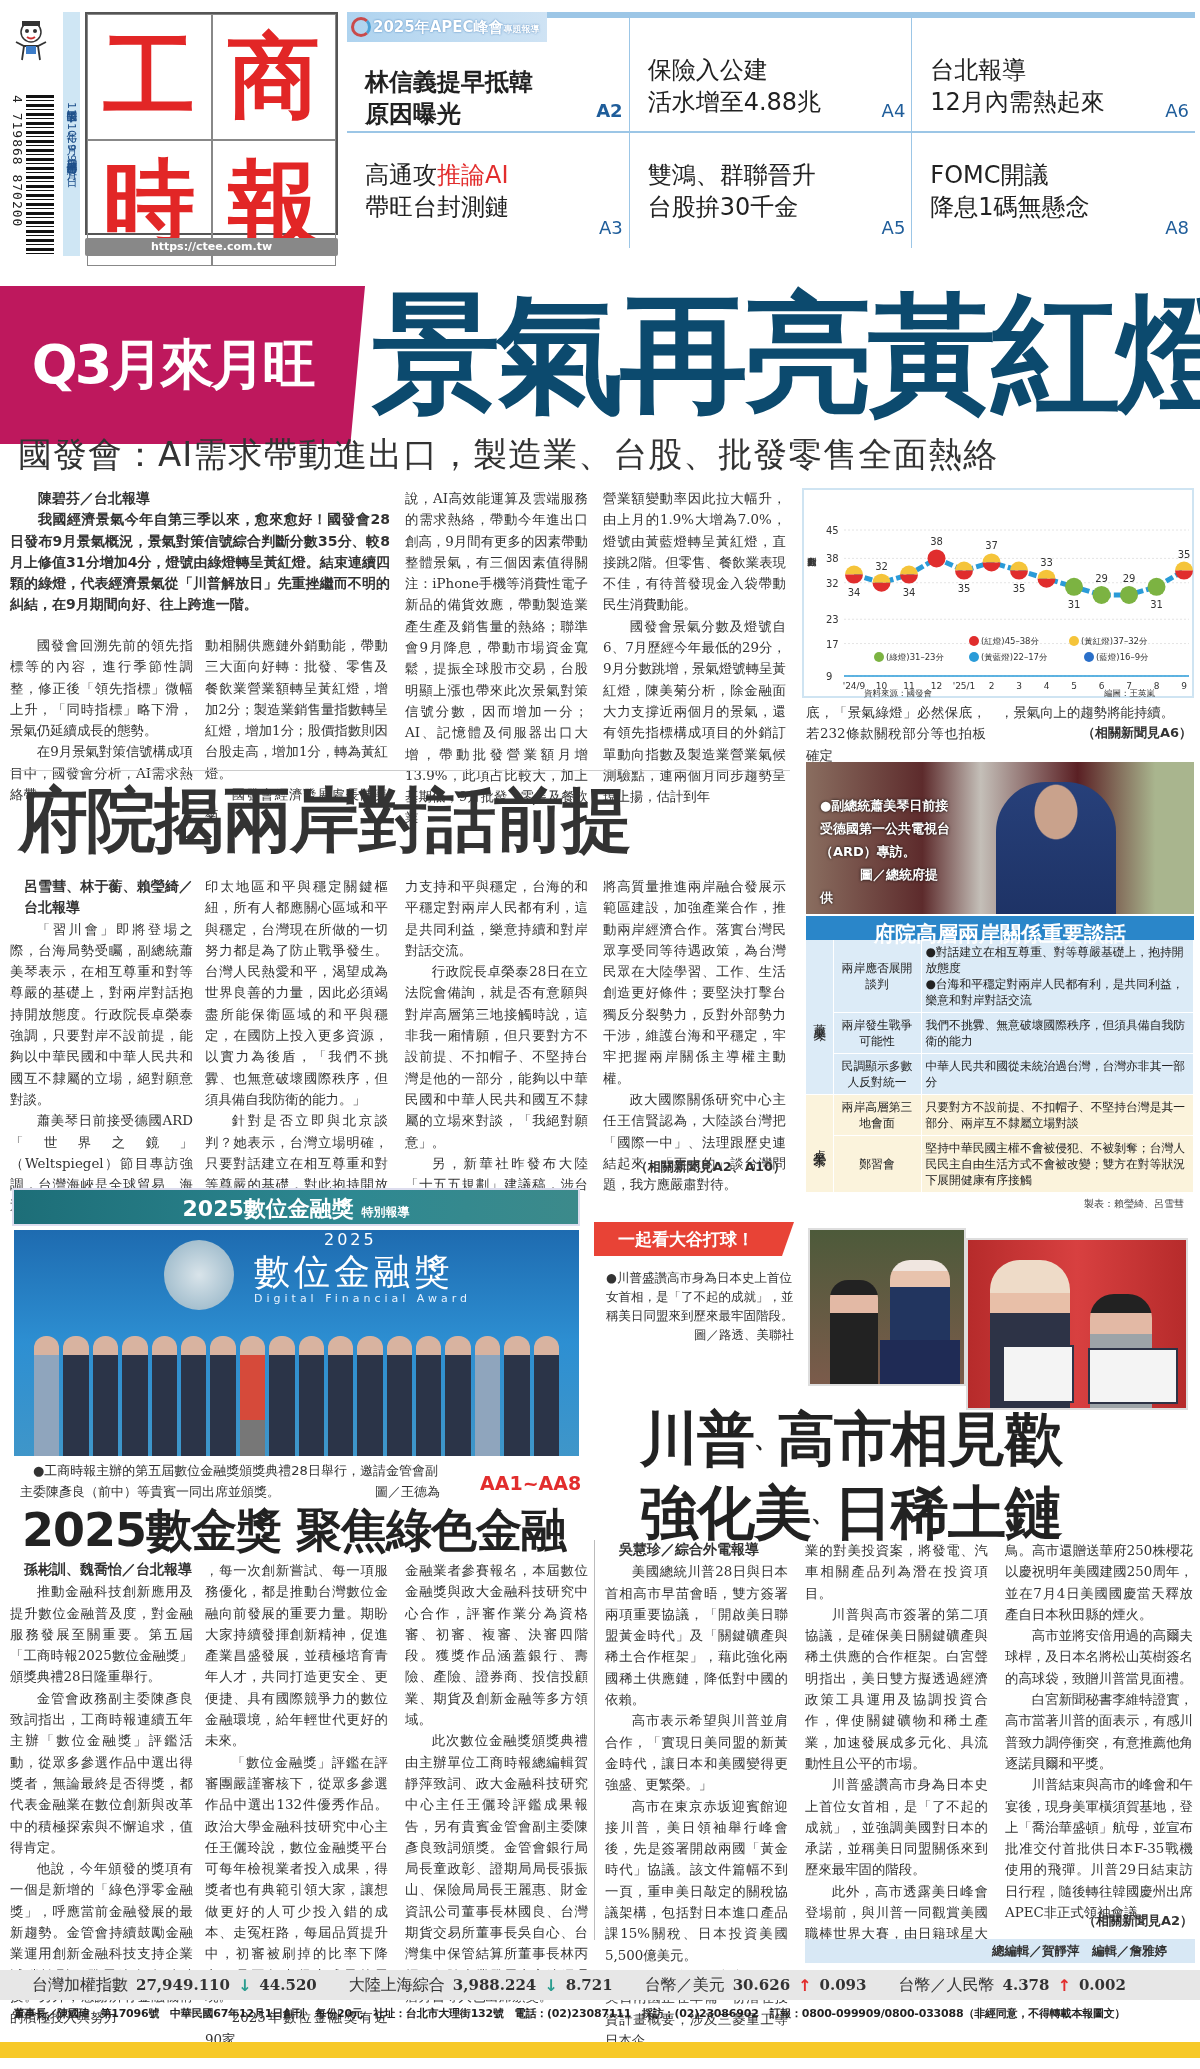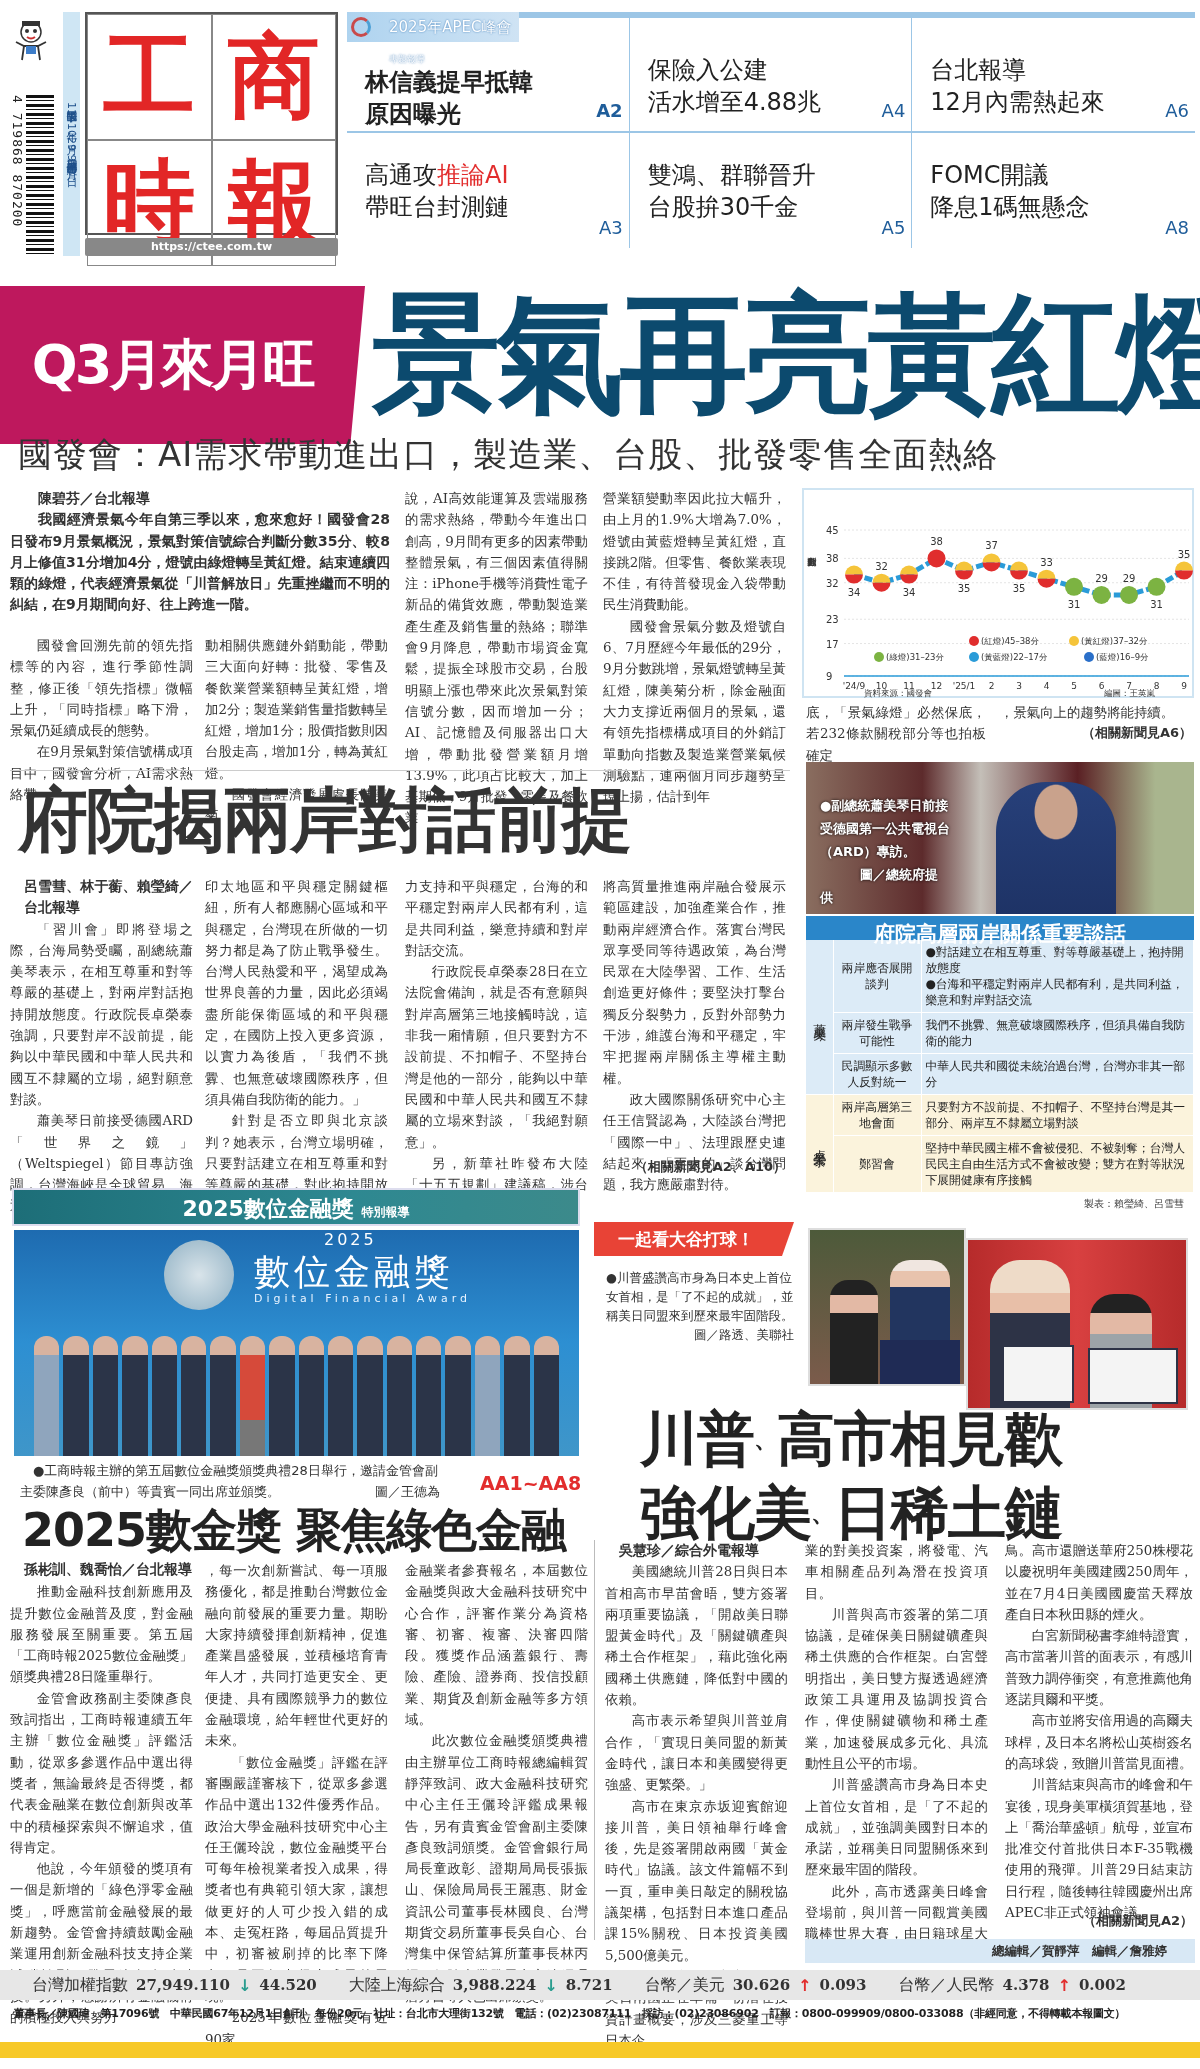--- a/index.html
+++ b/index.html
@@ -10,21 +10,21 @@
 .mascot{left:8px;top:18px;width:46px;height:46px}
 .barcode{left:10px;top:95px;width:44px;height:160px;display:flex;flex-direction:column;align-items:center}
 .barcode .digits{writing-mode:vertical-rl;font-size:13px;font-family:"DejaVu Sans Mono",monospace;letter-spacing:1px;color:#222;position:absolute;left:0;top:0;height:160px}
 .barcode .bars{position:absolute;left:16px;top:0;width:28px;height:160px;background:repeating-linear-gradient(180deg,#111 0 3px,#fff 3px 5px,#111 5px 6px,#fff 6px 9px)}
 .datebar{left:63px;top:12px;width:17px;height:244px;background:#cfe6f4;writing-mode:vertical-rl;font-size:11px;line-height:17px;color:#1d4f8a;text-align:center;padding-top:3px;letter-spacing:0}
 .logo{left:85px;top:12px;width:253px;height:223px;border:2px solid #555;display:grid;grid-template-columns:1fr 1fr;grid-template-rows:1fr 1fr}
 .logo span{display:flex;align-items:center;justify-content:center;color:#e22626;font-size:92px;font-weight:bold;font-family:"DejaVu Serif",serif;border:1px solid #888}
 .url{left:85px;top:238px;width:253px;height:18px;background:#888;color:#fff;font-size:11px;font-weight:bold;text-align:center;line-height:18px;border-radius:2px}
 .toc{left:347px;top:12px;width:848px;height:236px}
 .toc-topbar{position:absolute;left:0;top:0;width:100%;height:6px;background:#9cc6e6}
-.apec{position:absolute;left:0;top:0;width:172px;height:30px;background:linear-gradient(90deg,#aed3ef,#cfe3f4);color:#fff;font-weight:normal;font-size:15px;line-height:30px;padding-left:42px;text-shadow:0 0 2px #3a78b5}
+.apec{position:absolute;left:0;top:0;width:200px;height:30px;background:linear-gradient(90deg,#aed3ef,#cfe3f4);color:#fff;font-weight:bold;font-size:15px;line-height:30px;padding-left:26px;text-shadow:0 0 2px #3a78b5}
 .apec small{font-size:9px}
 .apec .ic{position:absolute;left:4px;top:5px;width:20px;height:20px;border-radius:50%;border:3px solid #c94a4a;border-right-color:#4ca0d5}
 .toc-grid{position:absolute;left:0;top:6px;width:100%;height:230px;display:grid;grid-template-columns:1fr 1fr 1fr;grid-template-rows:1fr 1fr}
 .toc-cell{position:relative;border-right:1px solid #9cc6e6;border-bottom:2px solid #9cc6e6;padding:36px 10px 0 18px;font-size:24px;line-height:32px;color:#222}
 .toc-cell:nth-child(3n){border-right:none}
 .toc-cell:nth-child(n+4){border-bottom:none;padding-top:26px}
 .toc-cell.bold{font-weight:900;padding-top:48px}
 .toc-cell .pg{position:absolute;right:6px;bottom:4px;font-size:18px;color:#1f5d9a}
 .toc-cell .red{color:#e22d2d}
 
@@ -395,36 +395,36 @@
     <div class="p2"></div>
     <div class="doc"></div>
     <div class="doc2"></div>
 </div>
 <div class="abs title4">
   <div><span>川普</span><span class="dot">、</span><span>高市相見歡</span></div>
   <div><span>強化美</span><span class="dot">、</span><span>日稀土鏈</span></div>
 </div>
 
 <div class="abs col serif" style="left:605px;top:1540px;width:183px">
-  <div class="byline" style="font-family:Liberation Serif, serif;padding-left:1em">吳慧珍／綜合外電報導</div>
+  <div class="byline" style="font-family:Liberation Mono, monospace;padding-left:1em">吳慧珍／綜合外電報導</div>
   <p>美國總統川普28日與日本首相高市早苗會晤，雙方簽署兩項重要協議，「開啟美日聯盟黃金時代」及「關鍵礦產與稀土合作框架」，藉此強化兩國稀土供應鏈，降低對中國的依賴。</p>
   <p>高市表示希望與川普並肩合作，「實現日美同盟的新黃金時代，讓日本和美國變得更強盛、更繁榮。」</p>
   <p>高市在東京赤坂迎賓館迎接川普，美日領袖舉行峰會後，先是簽署開啟兩國「黃金時代」協議。該文件篇幅不到一頁，重申美日敲定的關稅協議架構，包括對日本進口產品課15%關稅、日本投資美國5,500億美元。</p>
   <p>日本政府匿名高官指出，美日兩國正在準備一份潛在投資計畫概要，涉及三菱重工等日本企</p>
 </div>
 <div class="abs col serif" style="left:805px;top:1540px;width:183px">
   <p style="text-indent:0">業的對美投資案，將發電、汽車相關產品列為潛在投資項目。</p>
   <p>川普與高市簽署的第二項協議，是確保美日關鍵礦產與稀土供應的合作框架。白宮聲明指出，美日雙方擬透過經濟政策工具運用及協調投資合作，俾使關鍵礦物和稀土產業，加速發展成多元化、具流動性且公平的市場。</p>
   <p>川普盛讚高市身為日本史上首位女首相，是「了不起的成就」，並強調美國對日本的承諾，並稱美日同盟關係來到歷來最牢固的階段。</p>
   <p>此外，高市透露美日峰會登場前，與川普一同觀賞美國職棒世界大賽，由日籍球星大谷翔平等好手帶領的衛冕軍道奇對戰藍</p>
 </div>
 <div class="abs col serif" style="left:1005px;top:1540px;width:188px">
   <p style="text-indent:0">鳥。高市還贈送華府250株櫻花以慶祝明年美國建國250周年，並在7月4日美國國慶當天釋放產自日本秋田縣的煙火。</p>
+  <p>高市並將安倍用過的高爾夫球桿，及日本名將松山英樹簽名的高球袋，致贈川普當見面禮。</p>
   <p>白宮新聞秘書李維特證實，高市當著川普的面表示，有感川普致力調停衝突，有意推薦他角逐諾貝爾和平獎。</p>
-  <p>高市並將安倍用過的高爾夫球桿，及日本名將松山英樹簽名的高球袋，致贈川普當見面禮。</p>
   <p>川普結束與高市的峰會和午宴後，現身美軍橫須賀基地，登上「喬治華盛頓」航母，並宣布批准交付首批供日本F-35戰機使用的飛彈。川普29日結束訪日行程，隨後轉往韓國慶州出席APEC非正式領袖會議。</p>
 </div>
 <div class="abs related" style="left:1005px;top:1912px;width:188px">（相關新聞見A2）</div>
 
 <div class="abs editors">總編輯／賀靜萍　編輯／詹雅婷</div>
 <div class="abs ticker">
   <div class="tk">
       <span>台灣加權指數</span>
       <b>27,949.110</b>
       <span class="dn">↓</span>

